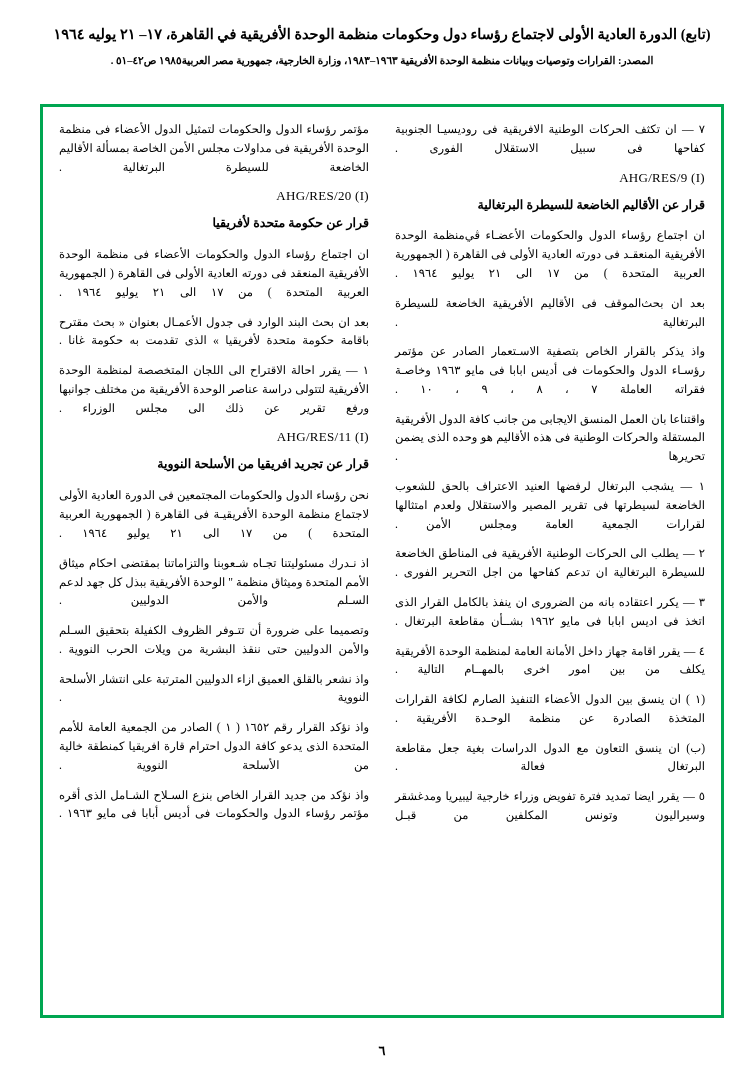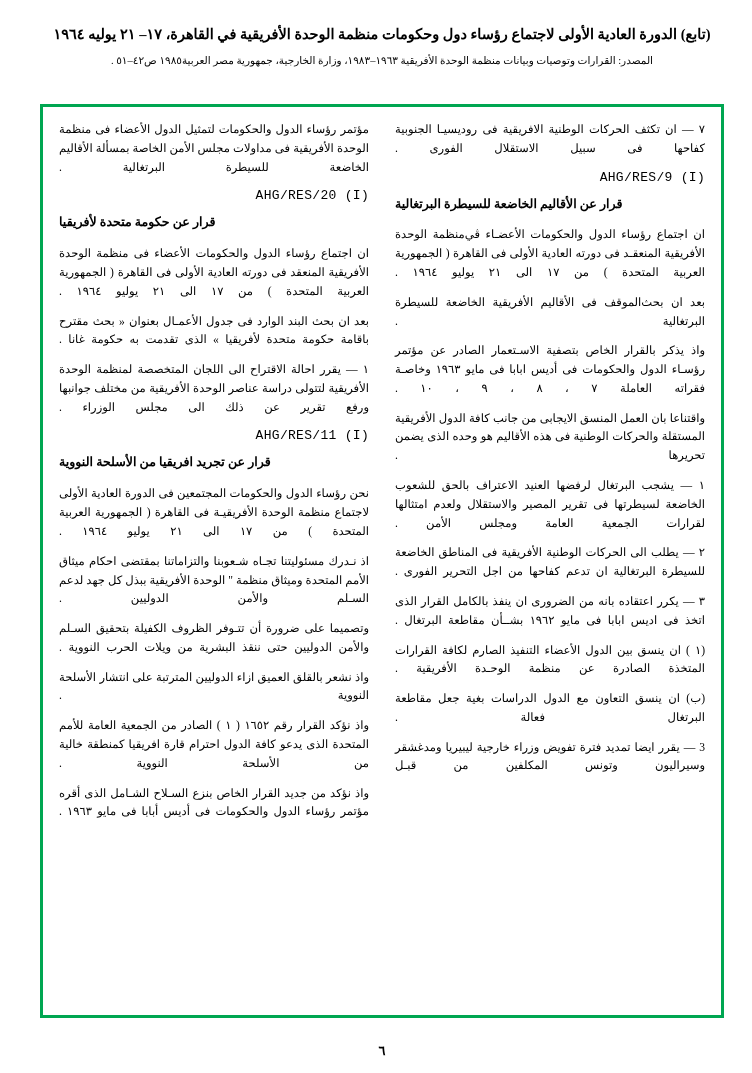--- a/index.html
+++ b/index.html
@@ -32,21 +32,21 @@
   .header-title {
     font-size: 14.5px;
     font-weight: bold;
     line-height: 1.5;
     letter-spacing: 0px;
     margin: 0 0 8px 0;
     direction: rtl;
   }
   .header-source {
     font-size: 10.5px;
-    font-weight: normal;
+    font-weight: bold;
     line-height: 1.4;
     margin: 0;
     direction: rtl;
   }
 
   
   .frame {
     position: absolute;
     top: 104px;
     right: 28px;
@@ -84,27 +84,27 @@
     direction: rtl;
   }
 
   .res-code {
     font-size: 13px;
     font-weight: normal;
     letter-spacing: 0.3px;
     margin: 4px 0 10px 0;
     direction: ltr;
     text-align: right;
-    font-family: Liberation Mono, monospace;
+    font-family: Liberation Serif, serif;
   }
 
   .res-title {
     font-size: 12.6px;
     font-weight: bold;
-    text-align: left;
+    text-align: right;
     margin: 2px 0 13px 0;
     line-height: 1.5;
     direction: rtl;
   }
 
   
   .footer {
     position: absolute;
     bottom: 14px;
     left: 0;
@@ -131,23 +131,24 @@
           <div class="para">٧ — ان تكثف الحركات الوطنية الافريقية فى روديسيـا الجنوبية كفاحها فى سبيل الاستقلال الفورى .</div>
           <div class="res-code">AHG/RES/9 (I)</div>
           <div class="res-title">قرار عن الأقاليم الخاضعة للسيطرة البرتغالية</div>
           <div class="para">ان اجتماع رؤساء الدول والحكومات الأعضـاء ڤي‌منظمة الوحدة الأفريقية المنعقـد فى دورته العادية الأولى فى القاهرة ( الجمهورية العربية المتحدة ) من ١٧ الى ٢١ يوليو ١٩٦٤ .</div>
           <div class="para">بعد ان بحث‌الموقف فى الأقاليم الأفريقية الخاضعة للسيطرة البرتغالية .</div>
           <div class="para">واذ يذكر بالقرار الخاص بتصفية الاسـتعمار الصادر عن مؤتمر رؤسـاء الدول والحكومات فى أديس ابابا فى مايو ١٩٦٣ وخاصـة فقراته العاملة ٧ ، ٨ ، ٩ ، ١٠ .</div>
           <div class="para">واقتناعا بان العمل المنسق الايجابى من جانب كافة الدول الأفريقية المستقلة والحركات الوطنية فى هذه الأقاليم هو وحده الذى يضمن تحريرها .</div>
           <div class="para">١ — يشجب البرتغال لرفضها العنيد الاعتراف بالحق للشعوب الخاضعة لسيطرتها فى تقرير المصير والاستقلال ولعدم امتثالها لقرارات الجمعية العامة ومجلس الأمن .</div>
           <div class="para">٢ — يطلب الى الحركات الوطنية الأفريقية فى المناطق الخاضعة للسيطرة البرتغالية ان تدعم كفاحها من اجل التحرير الفورى .</div>
           <div class="para">٣ — يكرر اعتقاده بانه من الضرورى ان ينفذ بالكامل القرار الذى اتخذ فى اديس ابابا فى مايو ١٩٦٢ بشــأن مقاطعة البرتغال .</div>
+          <div class="para">٤ — يقرر اقامة جهاز داخل الأمانة العامة لمنظمة الوحدة الأفريقية يكلف من بين امور اخرى بالمهــام التالية .</div>
           <div class="para">(١ ) ان ينسق بين الدول الأعضاء التنفيذ الصارم لكافة القرارات المتخذة الصادرة عن منظمة الوحـدة الأفريقية .</div>
           <div class="para">(ب) ان ينسق التعاون مع الدول الدراسات بغية جعل مقاطعة البرتغال فعالة .</div>
-          <div class="para">3 — يقرر ايضا تمديد فترة تفويض وزراء خارجية ليبيريا ومدغشقر وسيراليون وتونس المكلفين من قبـل</div>
+          <div class="para">٥ — يقرر ايضا تمديد فترة تفويض وزراء خارجية ليبيريا ومدغشقر وسيراليون وتونس المكلفين من قبـل</div>
         </div>
       <div class="column" id="col-left">
           <div class="para">مؤتمر رؤساء الدول والحكومات لتمثيل الدول الأعضاء فى منظمة الوحدة الأفريقية فى مداولات مجلس الأمن الخاصة بمسألة الأقاليم الخاضعة للسيطرة البرتغالية .</div>
           <div class="res-code">AHG/RES/20 (I)</div>
           <div class="res-title">قرار عن حكومة متحدة لأفريقيا</div>
           <div class="para">ان اجتماع رؤساء الدول والحكومات الأعضاء فى منظمة الوحدة الأفريقية المنعقد فى دورته العادية الأولى فى القاهرة ( الجمهورية العربية المتحدة ) من ١٧ الى ٢١ يوليو ١٩٦٤ .</div>
           <div class="para">بعد ان بحث البند الوارد فى جدول الأعمـال بعنوان « بحث مقترح باقامة حكومة متحدة لأفريقيا » الذى تقدمت به حكومة غانا .</div>
           <div class="para">١ — يقرر احالة الاقتراح الى اللجان المتخصصة لمنظمة الوحدة الأفريقية لتتولى دراسة عناصر الوحدة الأفريقية من مختلف جوانبها ورفع تقرير عن ذلك الى مجلس الوزراء .</div>
           <div class="res-code">AHG/RES/11 (I)</div>
           <div class="res-title">قرار عن تجريد افريقيا من الأسلحة النووية</div>

